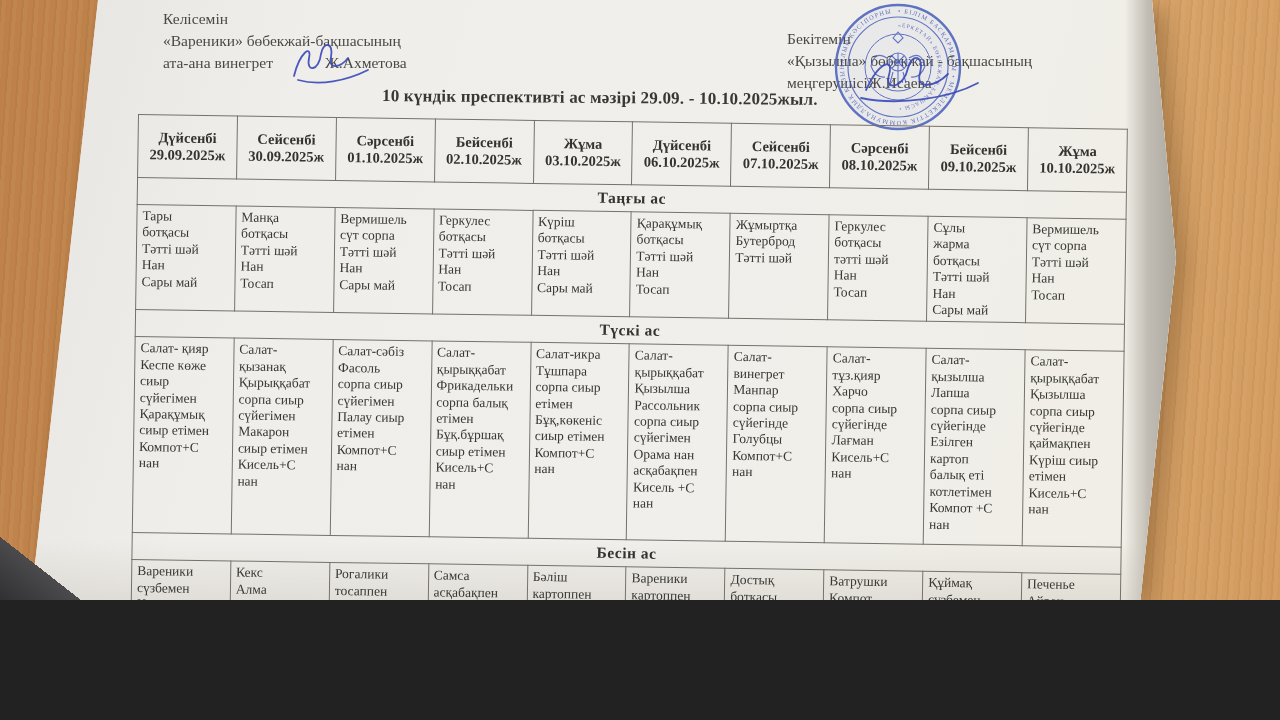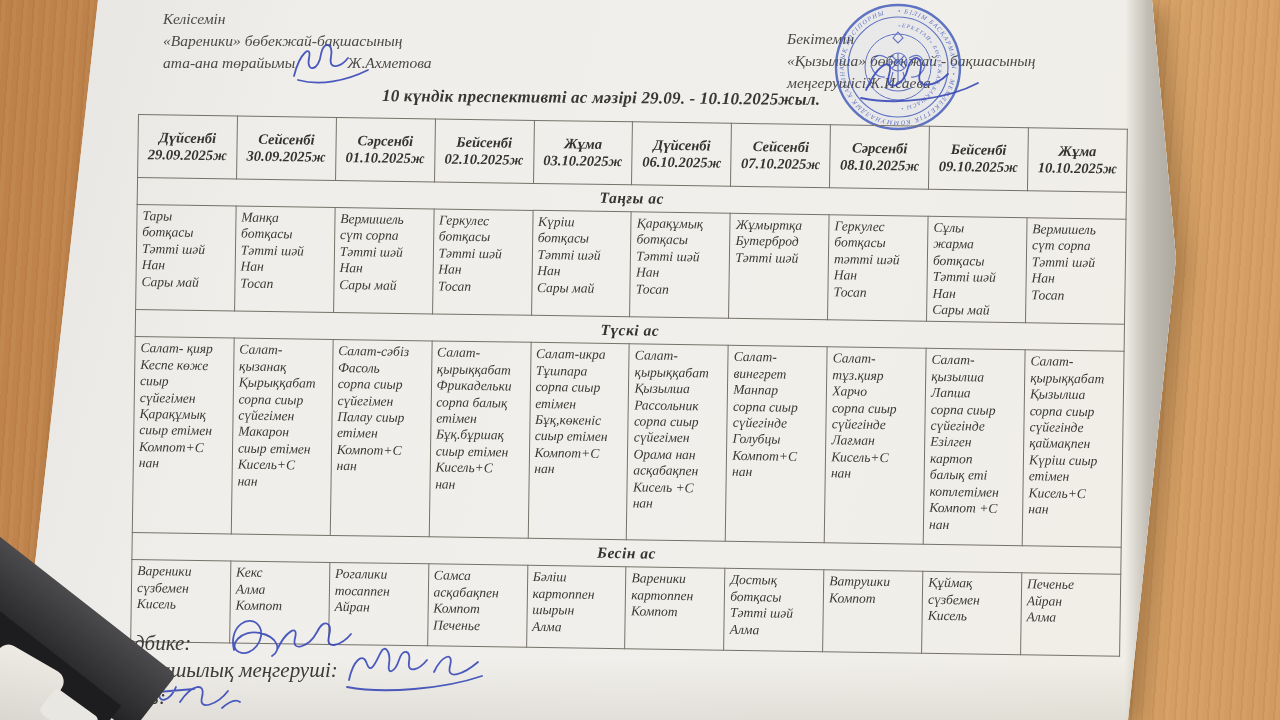--- a/index.html
+++ b/index.html
@@ -1,18 +1,18 @@
 <!DOCTYPE html>
 <html><head>
 <meta charset="utf-8">
 <style>
   html,body{margin:0;padding:0;background:#222;}
-  .photo{position:relative;width:1280px;height:720px;overflow:hidden;
+  .photo{position:relative;width:1280px;height:600px;overflow:hidden;
          font-family:"Liberation Serif", serif;
-         background:linear-gradient(100deg,#bd8049 0%,#c98e55 30%,#d0985f 62%,#d7a267 85%,#d29a5e 100%);font-style:italic;}
+         background:linear-gradient(100deg,#bd8049 0%,#c98e55 30%,#d0985f 62%,#d7a267 85%,#d29a5e 100%);}
   .photo::before{content:"";position:absolute;inset:0;
      background:repeating-linear-gradient(94deg,rgba(120,70,25,.07) 0 2px,rgba(255,235,200,.05) 2px 6px,transparent 6px 11px);
      pointer-events:none;}
   .paper-wrap{position:absolute;inset:0;filter:drop-shadow(10px 7px 12px rgba(70,40,10,.35));}
   .paper{position:absolute;inset:0;
      clip-path:polygon(98px 0px,1152px 0px,1176px 258px,1128px 720px,14px 720px,36px 555px);
      background:linear-gradient(105deg,#e6e4e0 0%,#f0eeea 22%,#f1efeb 55%,#ecead6 200%),#efede9;
      background-color:#efede9;}
   .paper::after{content:"";position:absolute;left:1095px;top:0;width:85px;height:720px;
      background:linear-gradient(90deg,rgba(0,0,0,0) 0%,rgba(0,0,0,0) 35%,#c2bdb4 62%,#aaa59b 100%);}
@@ -69,21 +69,21 @@
 <div class="photo">
 
   <div class="paper-wrap">
     <div class="paper">
       <div class="paper-shade-bottom"></div>
 
       <div class="approve ap-left">
         <div>Келісемін</div>
         <div>«Вареники» бөбекжай-бақшасының</div>
         <div class="row3">
-          <span>ата-ана төрайымы</span>
+          <span>ата-ана винегрет</span>
           <span class="name">Ж.Ахметова</span>
         </div>
       </div>
 
       <div class="approve ap-right">
         <div>Бекітемін</div>
         <div>«Қызылша» бөбекжай - бақшасының</div>
         <div class="row3">
           <span>меңгерушісі</span>
           <span class="name">Ж.Исаева</span>

